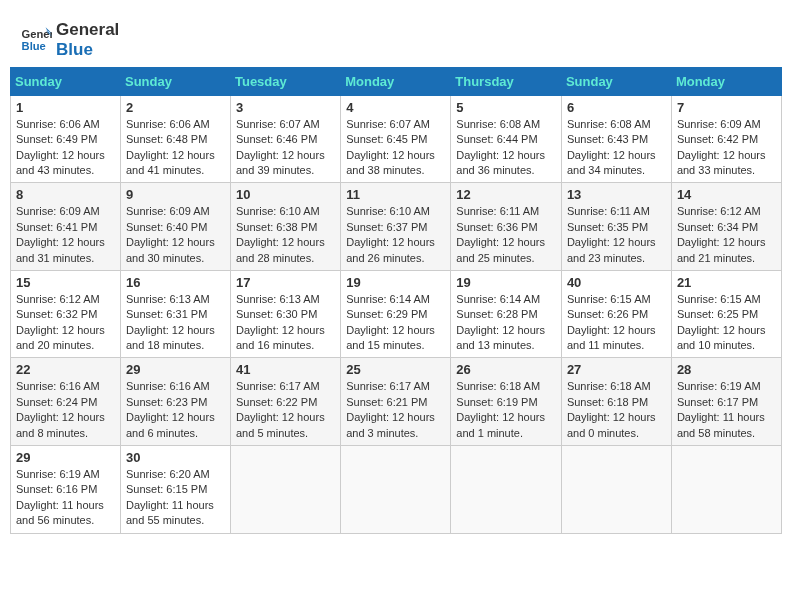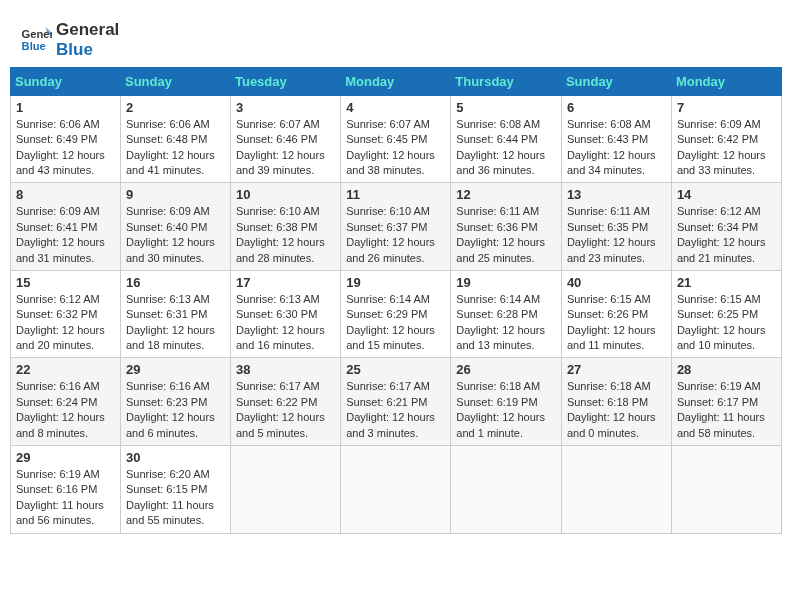--- a/index.html
+++ b/index.html
@@ -206,21 +206,21 @@
       <tr>
         <td>
           <span class="day-num">22</span>
         <div class="day-info">Sunrise: 6:16 AM<br>Sunset: 6:24 PM<br>Daylight: 12 hours and 8 minutes.</div>
         </td>
         <td>
           <span class="day-num">29</span>
         <div class="day-info">Sunrise: 6:16 AM<br>Sunset: 6:23 PM<br>Daylight: 12 hours and 6 minutes.</div>
         </td>
         <td>
-          <span class="day-num">38</span>
+          <span class="day-num">41</span>
         <div class="day-info">Sunrise: 6:17 AM<br>Sunset: 6:22 PM<br>Daylight: 12 hours and 5 minutes.</div>
         </td>
         <td>
           <span class="day-num">25</span>
         <div class="day-info">Sunrise: 6:17 AM<br>Sunset: 6:21 PM<br>Daylight: 12 hours and 3 minutes.</div>
         </td>
         <td>
           <span class="day-num">26</span>
         <div class="day-info">Sunrise: 6:18 AM<br>Sunset: 6:19 PM<br>Daylight: 12 hours and 1 minute.</div>
         </td>

